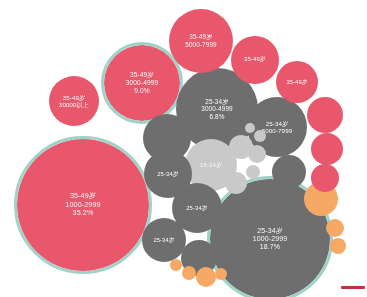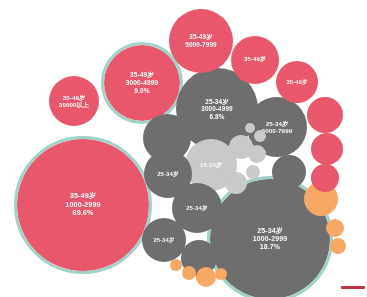--- a/index.html
+++ b/index.html
@@ -27,40 +27,40 @@
     justify-content: center;
     text-align: center;
     color: #ffffff;
     line-height: 1.18;
     letter-spacing: 0.1px;
     user-select: none;
   }
   .bubble .lbl {
     display: block;
     white-space: nowrap;
-    font-weight: bold;
+    font-weight: normal;
     text-shadow: 0 0 1px rgba(0,0,0,0.12);
   }
   .bubble.ring {
     border-style: solid;
   }
   .legend-swatch {
     position: absolute;
     border-radius: 1px;
   }
 </style>
 </head>
 <body>
 
 <div id="chart-root">
   <div id="bubble-layer">
       <div class="bubble ring" style="width: 138px; height: 138px; left: 14px; top: 136px; background: padding-box rgb(232, 87, 107); font-size: 7.2px; border-width: 3px; border-color: rgb(159, 210, 200);">
         <span class="lbl">35-49岁</span>
         <span class="lbl">1000-2999</span>
-        <span class="lbl">69.6%</span>
+        <span class="lbl">35.2%</span>
       </div>
       <div class="bubble ring" style="width: 126px; height: 126px; left: 207px; top: 176px; background: padding-box rgb(110, 110, 110); font-size: 7px; border-width: 3px; border-color: rgb(159, 210, 200);">
         <span class="lbl">25-34岁</span>
         <span class="lbl">1000-2999</span>
         <span class="lbl">18.7%</span>
       </div>
       <div class="bubble ring" style="width: 82px; height: 82px; left: 101px; top: 42px; background: padding-box rgb(232, 87, 107); font-size: 6.6px; border-width: 3px; border-color: rgb(159, 210, 200);">
         <span class="lbl">35-49岁</span>
         <span class="lbl">3000-4999</span>
         <span class="lbl">9.0%</span>

